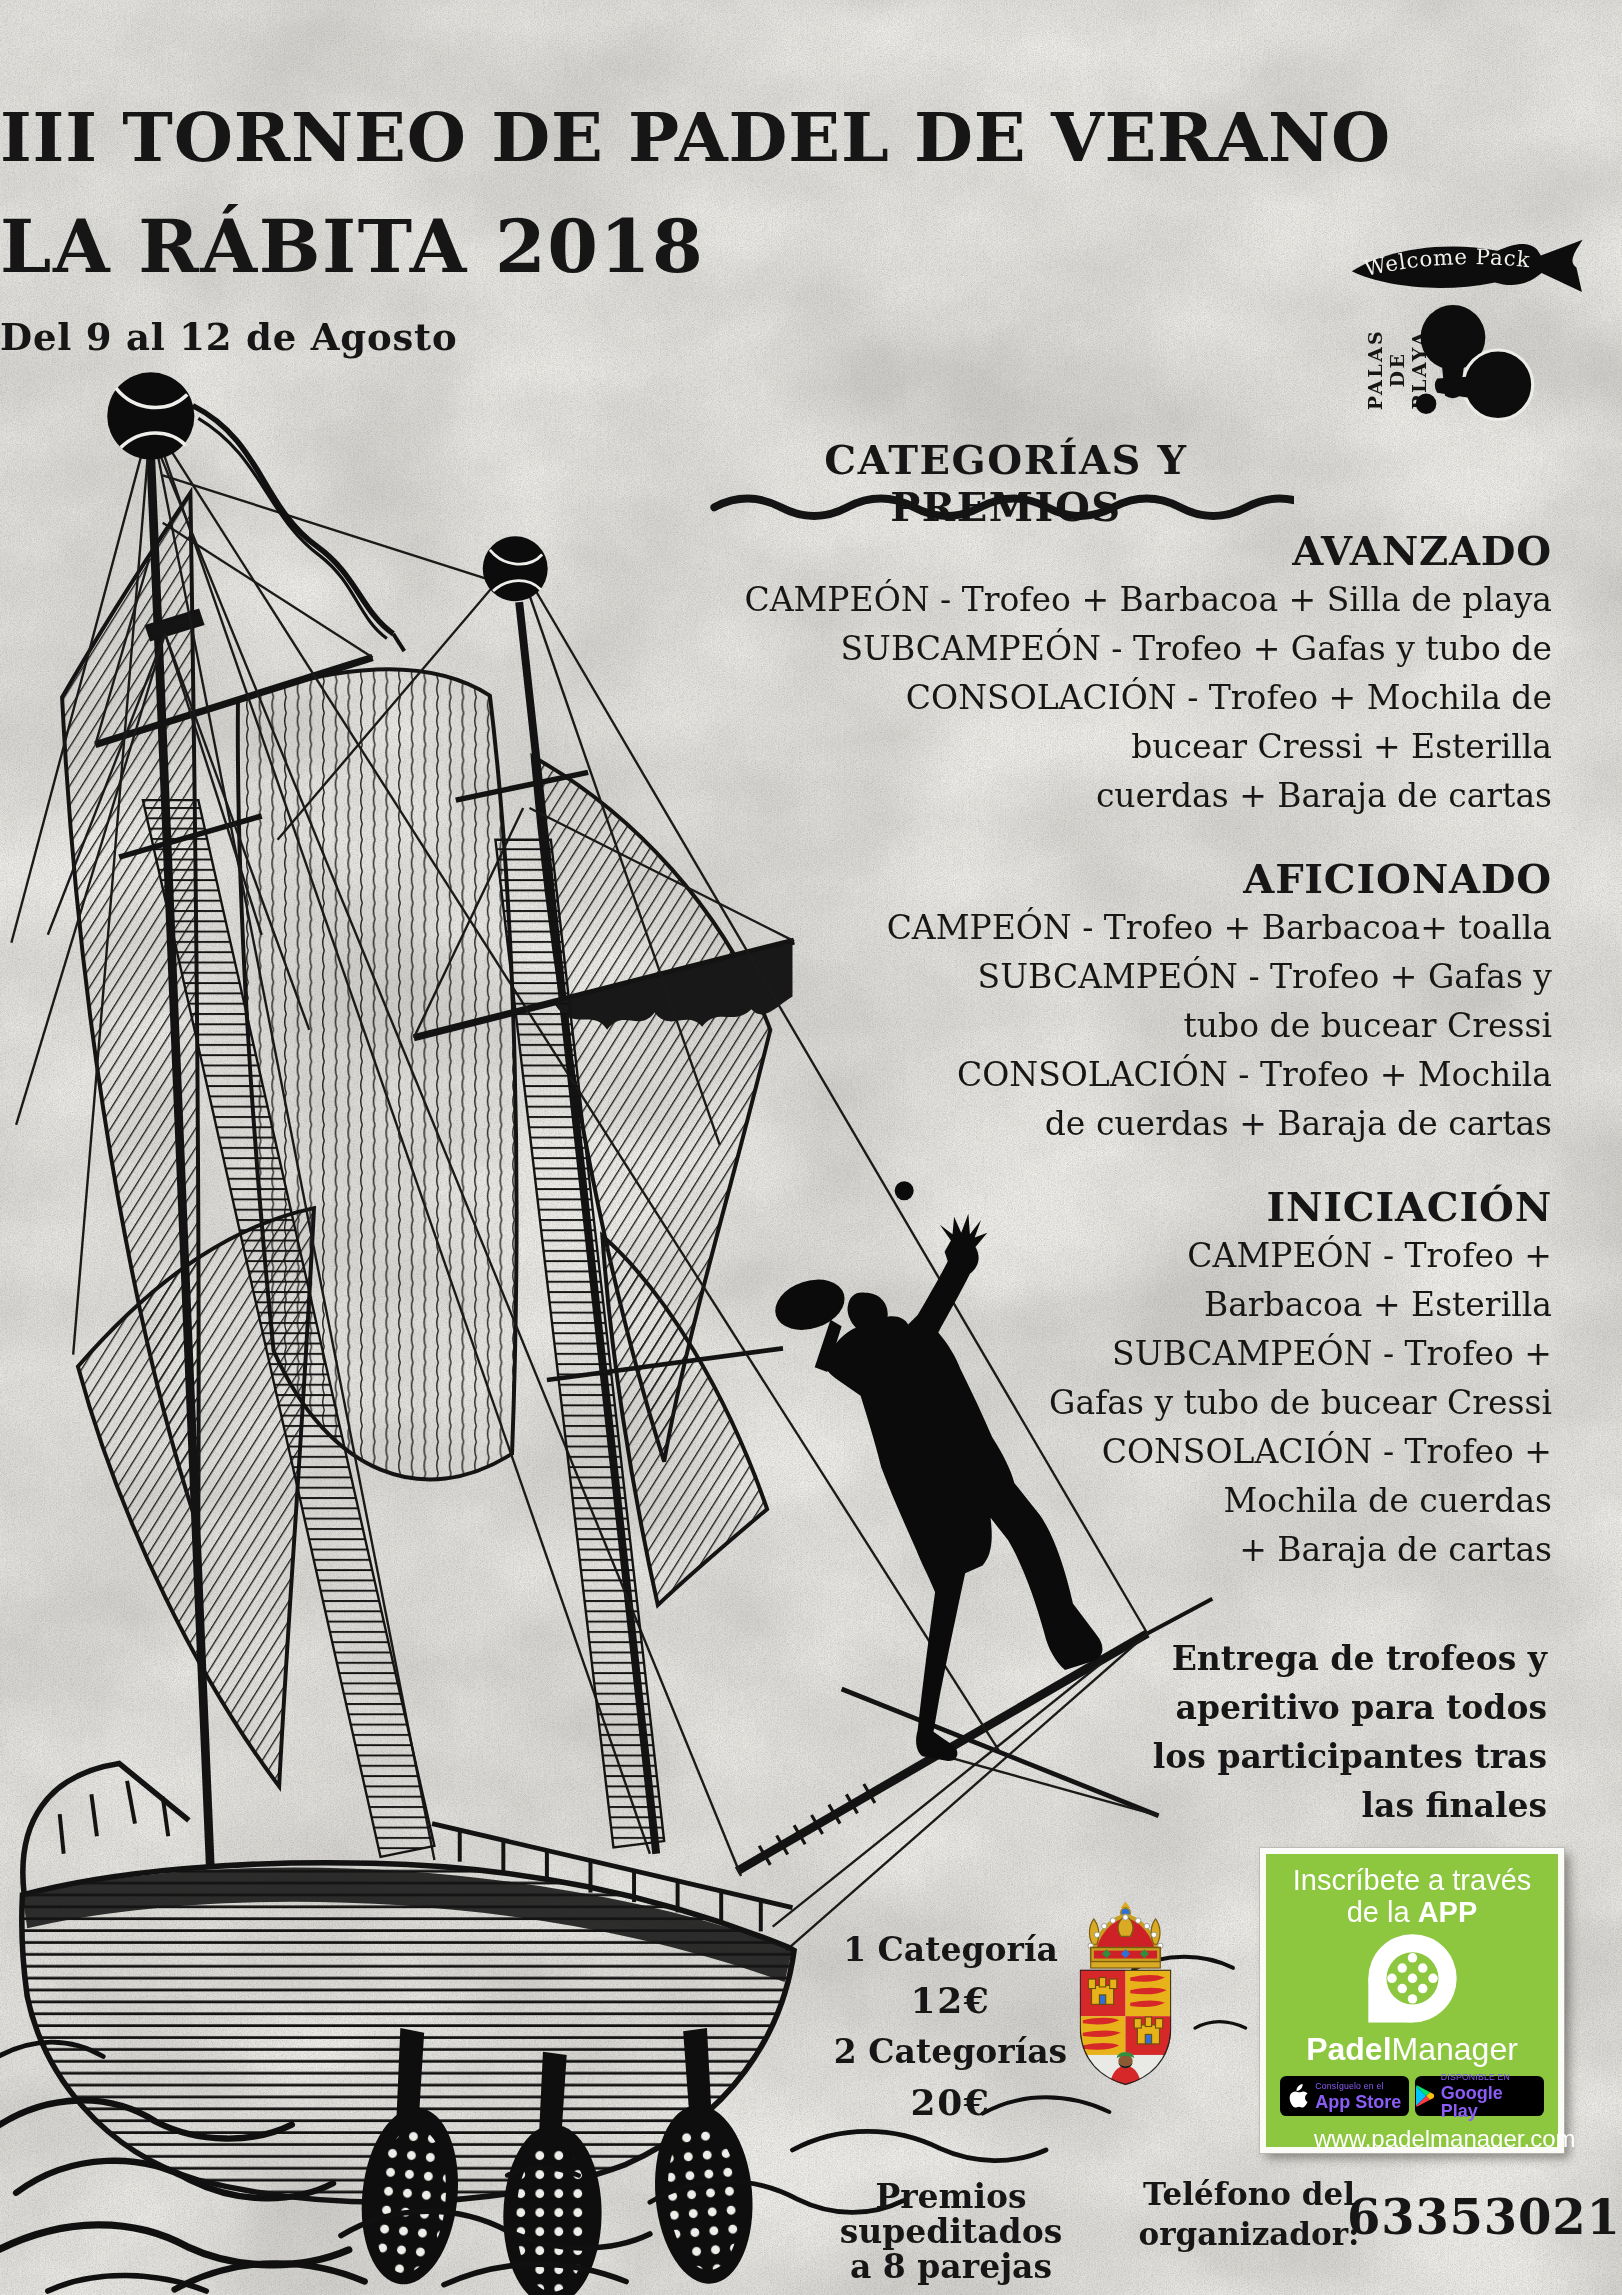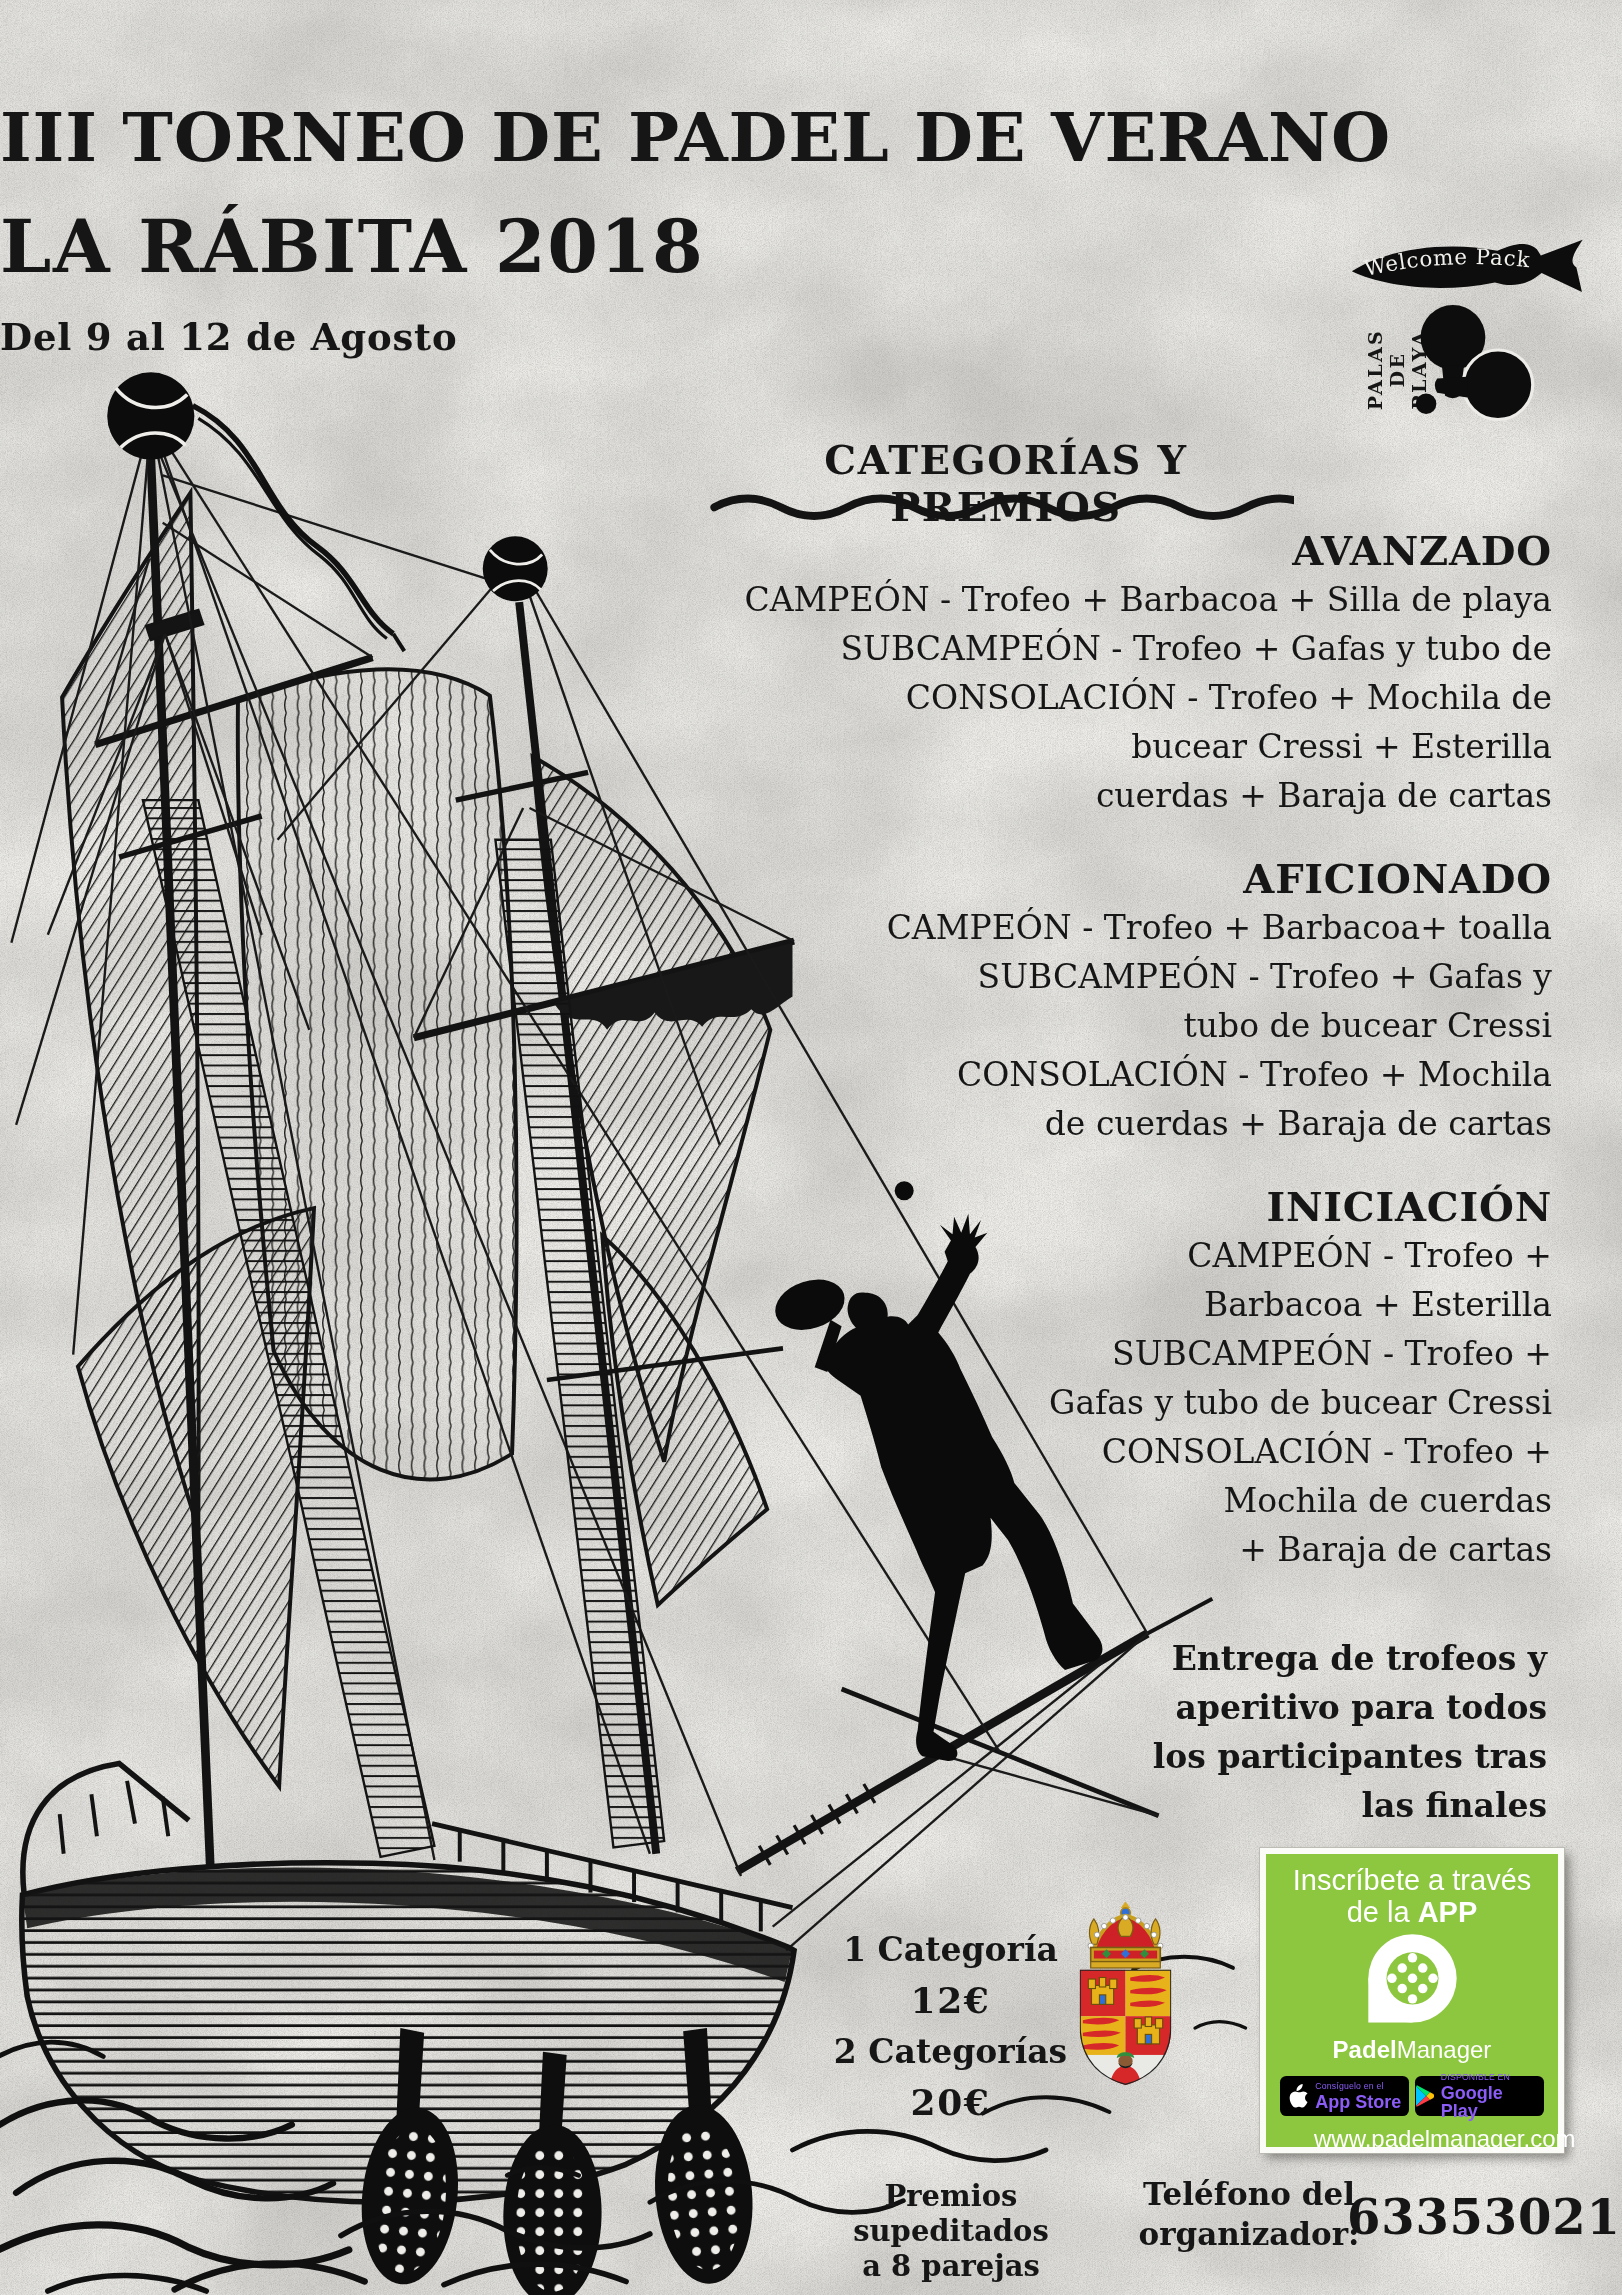--- a/index.html
+++ b/index.html
@@ -20,37 +20,37 @@
   .block { right:71px; text-align:right; font-size:33px; line-height:49px; }
   .block .bh { font-size:40px; font-weight:bold; letter-spacing:0.8px; }
   .blk-avanzado { top:526px; }
   .blk-aficionado { top:854px; }
   .blk-iniciacion { top:1182px; }
   .blk-entrega { top:1634px; font-weight:bold; right:76px; }
   .prices { left:808px; top:1924px; width:285px; text-align:center; font-weight:bold; }
   .prices .pl { font-size:33px; line-height:51px; }
   .prices .amt { font-size:36px; line-height:51px; letter-spacing:1.6px; }
   .note { left:832px; top:2179px; width:238px; text-align:center;
-          font-size:29px; line-height:35px; font-weight:bold; }
+          font-size:33px; line-height:35px; font-weight:bold; }
   .phone-label { left:1138px; top:2174px; width:222px; text-align:center;
                  font-size:31px; line-height:40px; font-weight:bold; }
   .phone-number { left:1347px; top:2189px; width:269px; text-align:center;
                   font-size:48px; font-weight:bold; letter-spacing:0.8px; }
   .palas { left:1317px; top:357px; width:119px; height:25px;
            transform:rotate(-90deg); transform-origin:center;
            font-size:19px; font-weight:bold; letter-spacing:2.4px; text-align:center; }
   .appbox { left:1260px; top:1848px; width:292px; height:293px;
             background:#8dc63f; border:6.3px solid #fbfbf7;
             box-shadow:0 0 0 0.8px #b7b7af, 5.5px 6.3px 9.5px rgba(45,45,40,.5);
             text-align:center; color:#fff;
             font-family:"Liberation Sans","DejaVu Sans",sans-serif; }
   .ab-h1 { margin-top:9.5px; font-size:29px; line-height:32px; font-weight:400; }
   .ab-h1 b { font-weight:bold; }
   .ab-logo { display:block; margin:3.2px auto 0; }
-  .ab-brand { font-size:24px; line-height:35px; }
+  .ab-brand { font-size:32px; line-height:35px; }
   .ab-brand b { font-weight:bold; }
   .badges { display:flex; justify-content:center; gap:5.5px; margin-top:9.5px; }
   .badge { width:129px; height:40px; background:#000; border-radius:6.3px;
            display:flex; align-items:center; justify-content:center; gap:6.3px; color:#8b5cf6; }
   .badge .txt { text-align:left; line-height:1; }
   .badge .small { font-size:8.7px; display:block; margin-bottom:2.4px; letter-spacing:0.2px; }
   .badge .big { font-size:18px; font-weight:bold; display:block; }
   .ab-site { font-size:24px; margin-top:8.7px; font-weight:400;padding-left:48px; }
 </style>
 </head>

